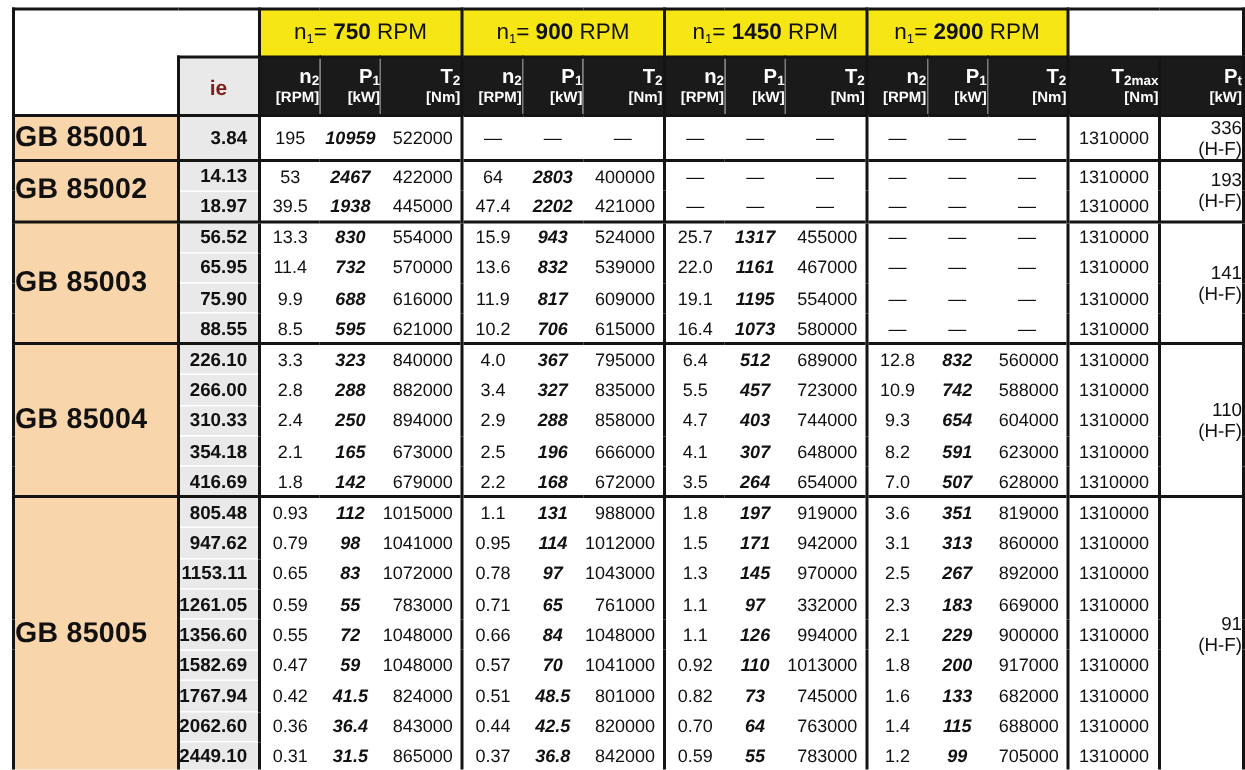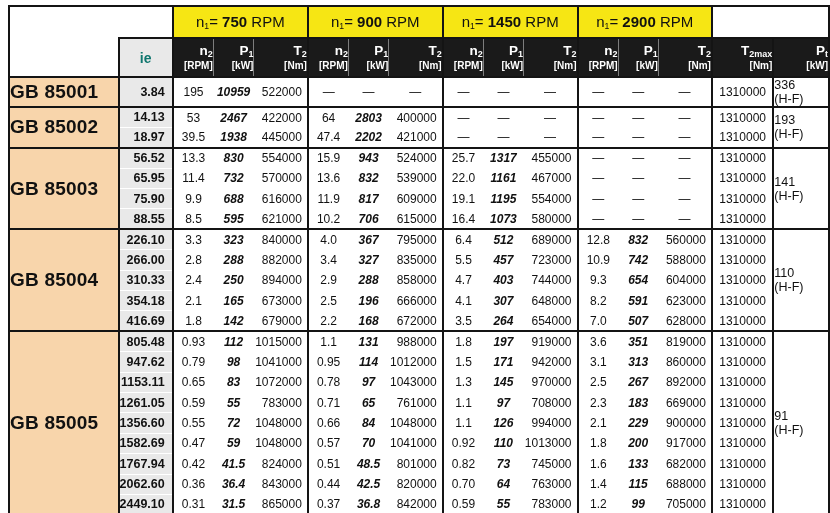--- a/index.html
+++ b/index.html
@@ -36,21 +36,21 @@
   
   th.bh{
     background:var(--hblack);color:#fff;height:37px;text-align:right;vertical-align:middle;
     border-left:1px solid #7d7d7d;border-top:2px solid var(--border);border-bottom:2px solid var(--border);
   }
   th.bh .sym{font-weight:700;font-size:13.5px;line-height:1.05;}
   th.bh .sym sub{font-size:9px;vertical-align:-0.2em;}
   th.bh .unit{font-size:10px;font-weight:700;line-height:1;margin-top:1px;}
   th.ie-head{
     background:var(--gray);border:2px solid var(--border);
-    font-weight:700;font-size:14px;text-align:center;vertical-align:middle;color:#0f766e;
+    font-weight:700;font-size:14px;text-align:center;vertical-align:middle;color:#7f1d1d;
   }
   .grp-start{border-left:2px solid var(--border) !important;}
   .grp-end{border-right:2px solid var(--border) !important;margin-top:24px;}
   
   tbody tr{height:20.4px;}
   tbody tr.group-start > td, tbody tr.group-start > th{border-top:2px solid var(--border);}
   th.model{
     background:var(--peach);border:2px solid var(--border);
     font-weight:700;font-size:19px;letter-spacing:0.2px;
     text-align:left;vertical-align:middle;color:#111;
@@ -64,21 +64,21 @@
   td.n2{text-align:center;}
   td.p1{text-align:center;font-weight:700;font-style:italic;}
   td.t2{text-align:right;padding-right:5px;}
   td.dash{text-align:center !important;padding-right:0 !important;font-weight:400 !important;font-style:normal !important;}
   td.t2max{
     border-left:2px solid var(--border);border-right:2px solid var(--border);
     text-align:center;
   }
   td.pt{
     border-left:2px solid var(--border);border-right:2px solid var(--border);
-    text-align:left;vertical-align:middle;font-size:12.5px;line-height:1.12;
+    text-align:right;vertical-align:middle;font-size:12.5px;line-height:1.12;
   }
 </style>
 </head>
 <body>
 
 <div class="wrap">
   <table class="rating">
     <colgroup>
       <col class="c-model">
         <col class="c-ie">
@@ -436,21 +436,21 @@
         <tr>
           <td class="ie">1261.05</td>
           <td class="n2 grp-start">0.59</td>
           <td class="p1">55</td>
           <td class="t2">783000</td>
           <td class="n2 grp-start">0.71</td>
           <td class="p1">65</td>
           <td class="t2">761000</td>
           <td class="n2 grp-start">1.1</td>
           <td class="p1">97</td>
-          <td class="t2">708000</td>
+          <td class="t2">332000</td>
           <td class="n2 grp-start">2.3</td>
           <td class="p1">183</td>
           <td class="t2">669000</td>
           <td class="t2max grp-start">1310000</td>
         </tr>
         <tr>
           <td class="ie">1356.60</td>
           <td class="n2 grp-start">0.55</td>
           <td class="p1">72</td>
           <td class="t2">1048000</td>

